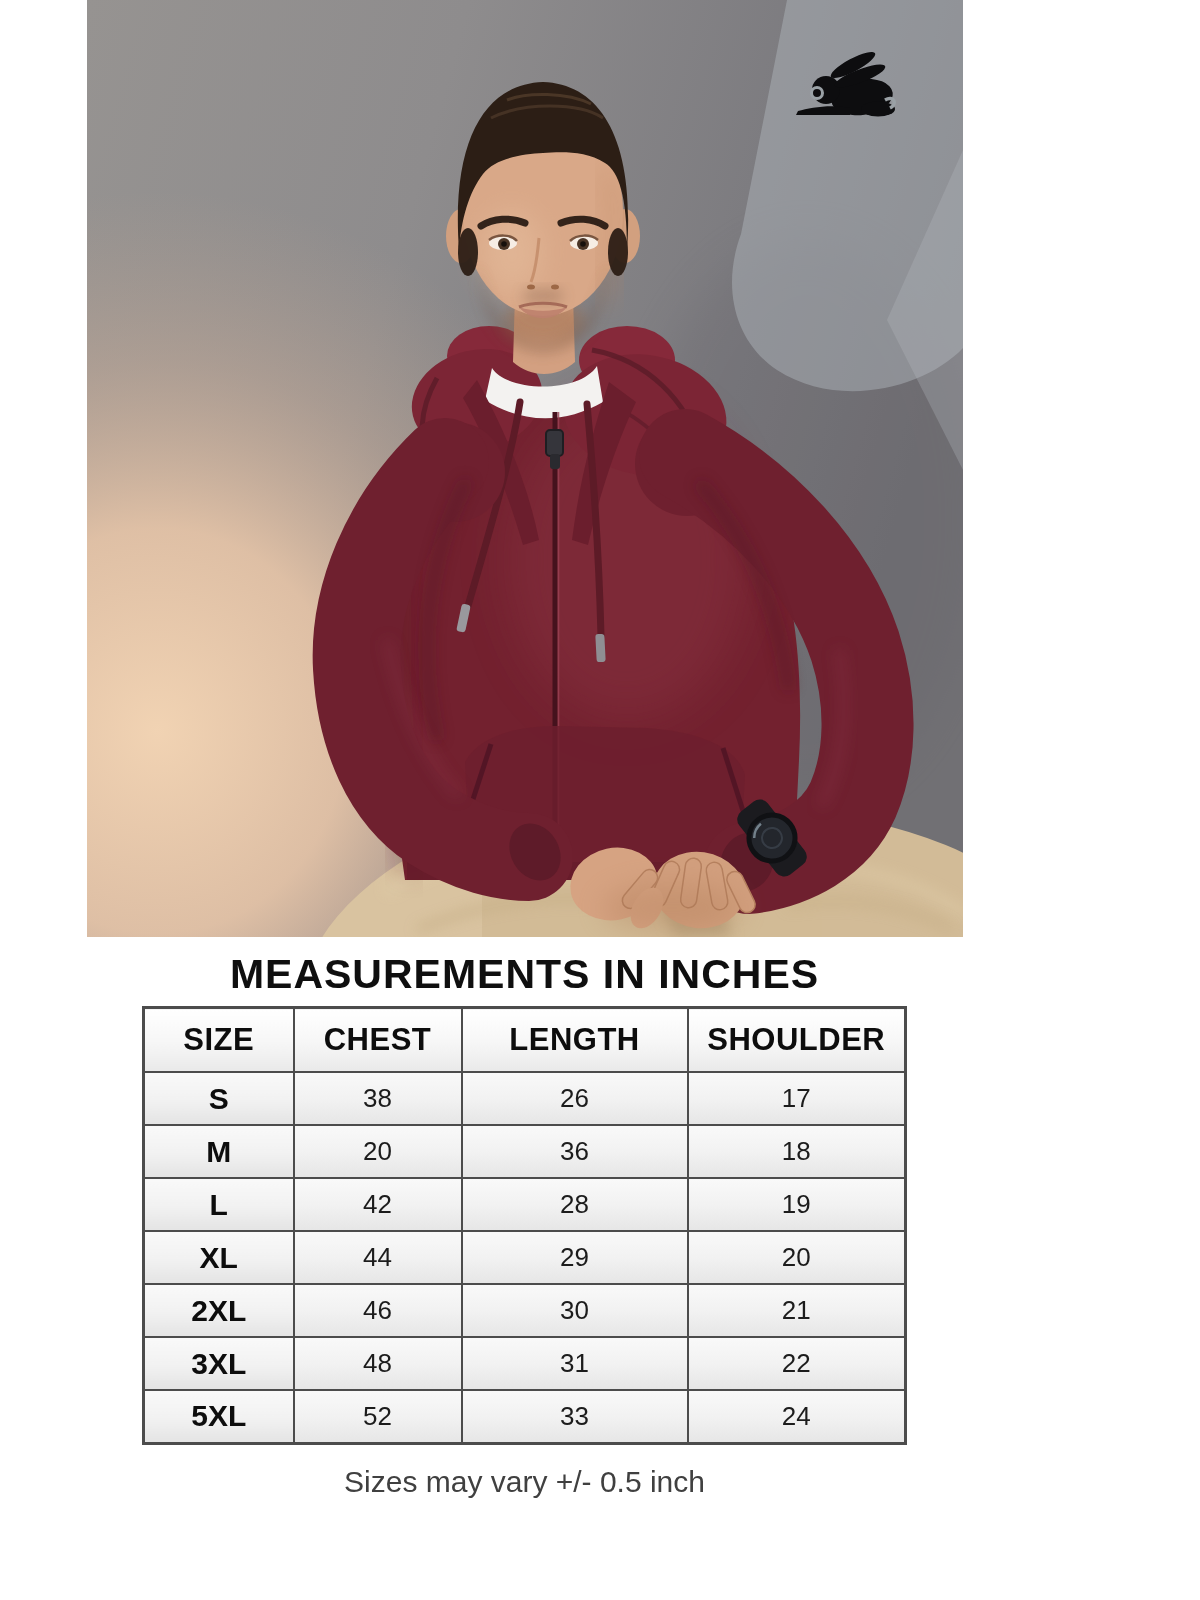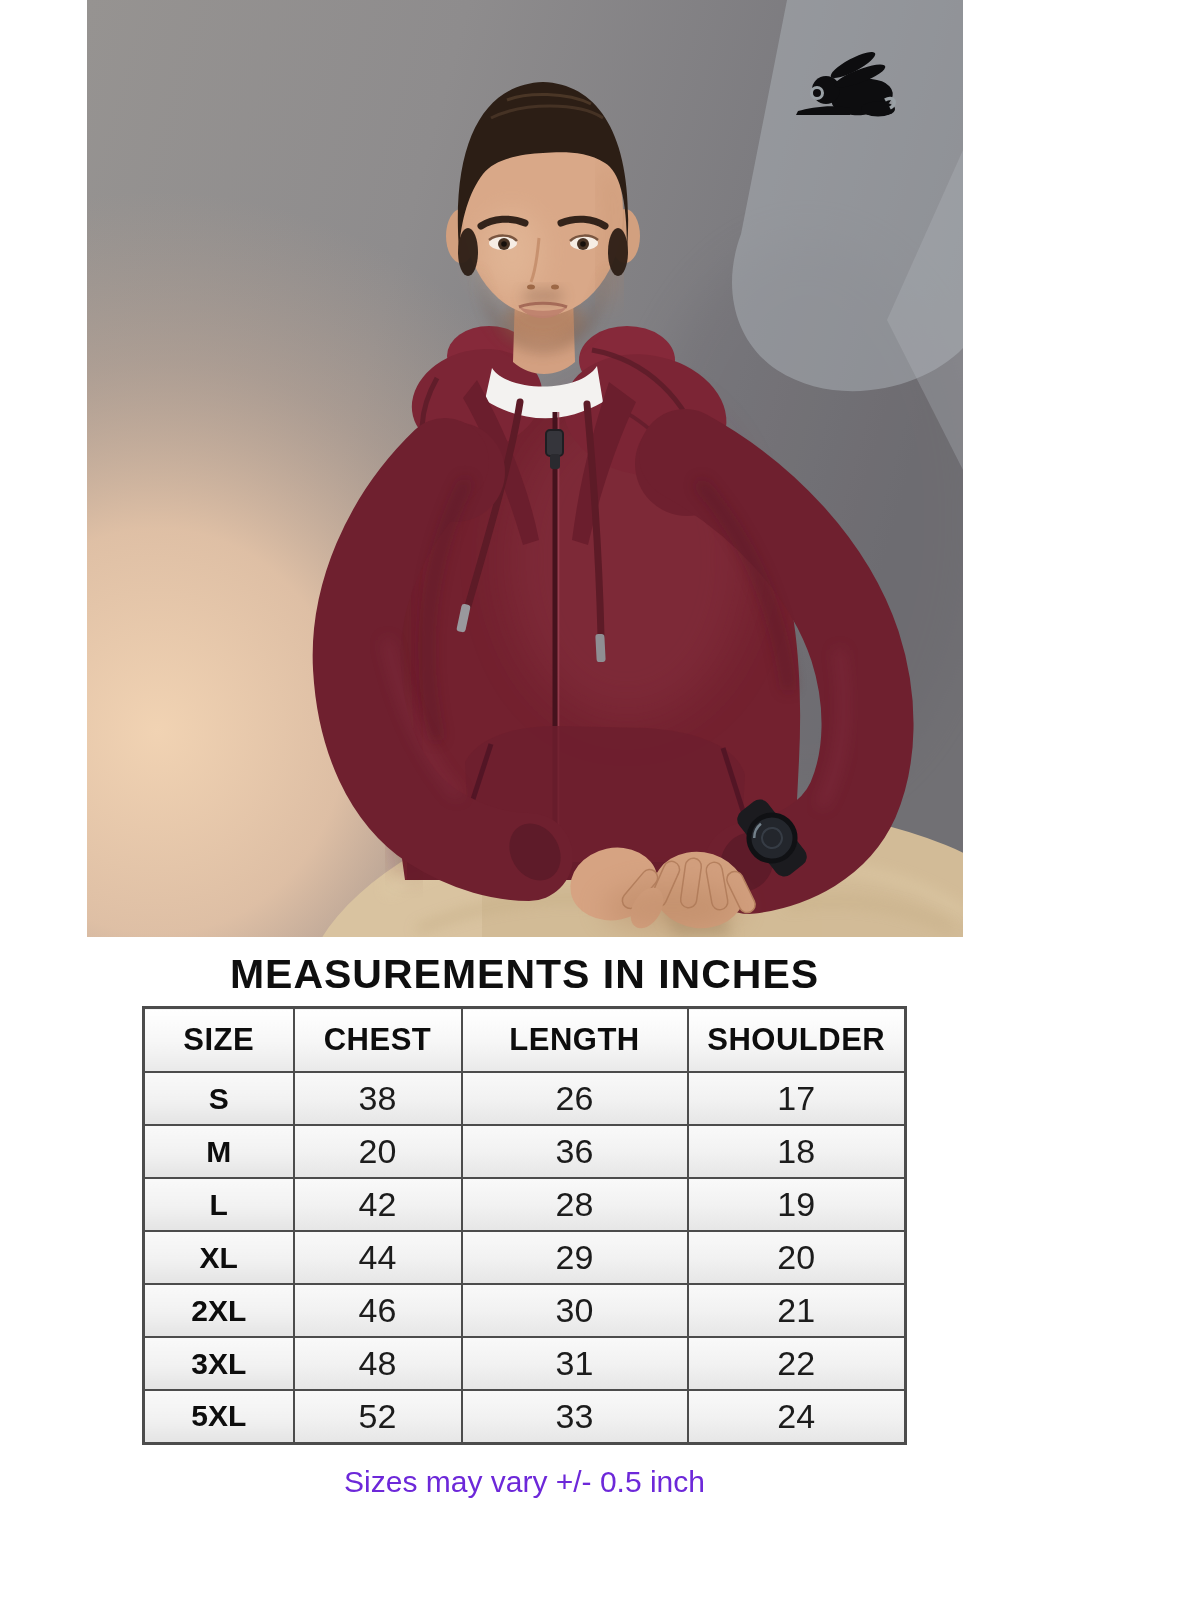--- a/index.html
+++ b/index.html
@@ -49,30 +49,30 @@
     background: linear-gradient(180deg, #ffffff 0%, #f6f6f6 55%, #e9e9e9 100%);
   }
   .size-chart tbody tr { height: 53px; }
   .size-chart tbody th {
     font-size: 30px;
     font-weight: 700;
     color: #0d0d0d;
     background: linear-gradient(180deg, #f9f9f9 0%, #f1f1f1 55%, #e4e4e4 100%);
   }
   .size-chart tbody td {
-    font-size: 34px;
+    font-size: 26px;
     font-weight: 400;
     color: #1c1c1c;
     background: linear-gradient(180deg, #f9f9f9 0%, #f1f1f1 55%, #e6e6e6 100%);
   }
   .note {
     margin: 20px 0 0 0;
     text-align: center;
     font-size: 30px;
-    color: #6d28d9;
+    color: #404040;
   }
 </style>
 </head>
 <body>
 
 <div class="page">
 
   <div class="hero" role="img" aria-label="Model seated on a stool wearing a maroon zip-up hoodie over a white t-shirt, beige chinos and a black wrist watch, against a grey studio backdrop with a warm glow lower-left, a diagonal spotlight beam top-right and a black rabbit brand logo in the top-right corner">
     <svg viewBox="0 0 876 937" width="876" height="937" xmlns="http://www.w3.org/2000/svg">
       <defs>

